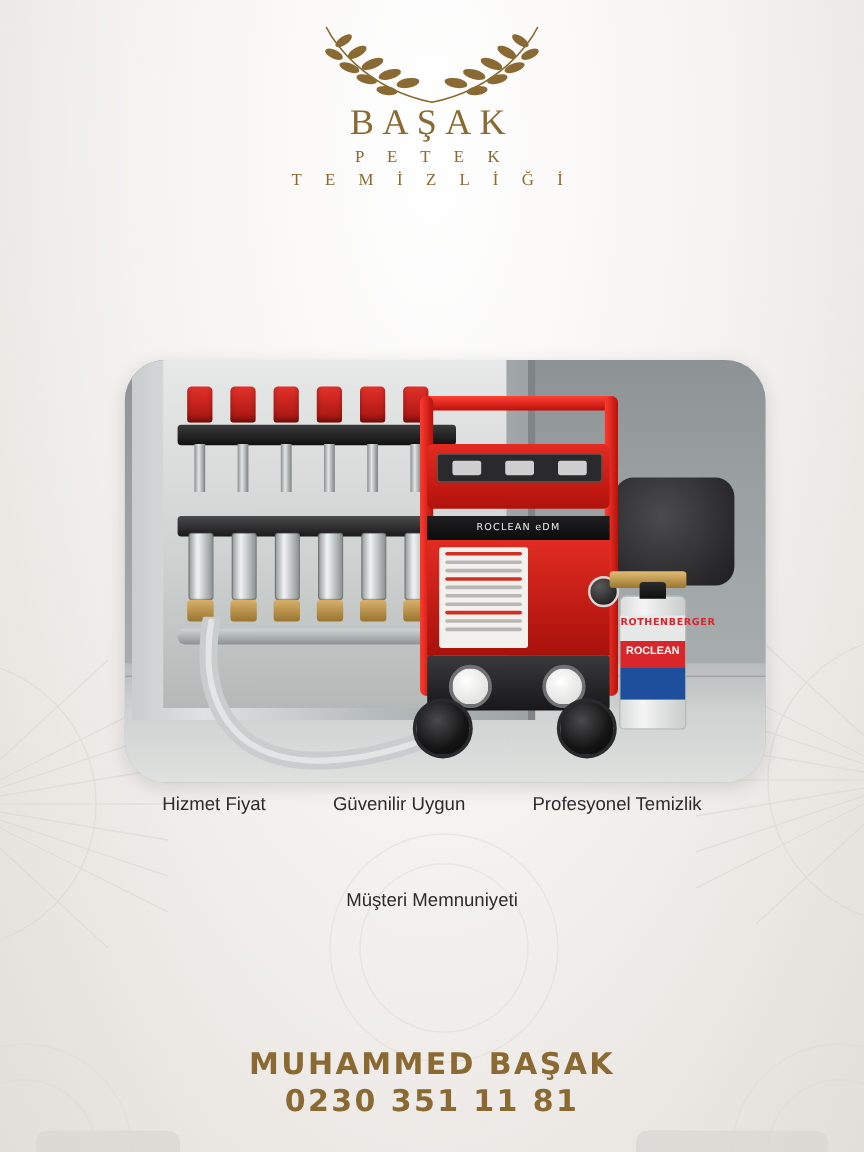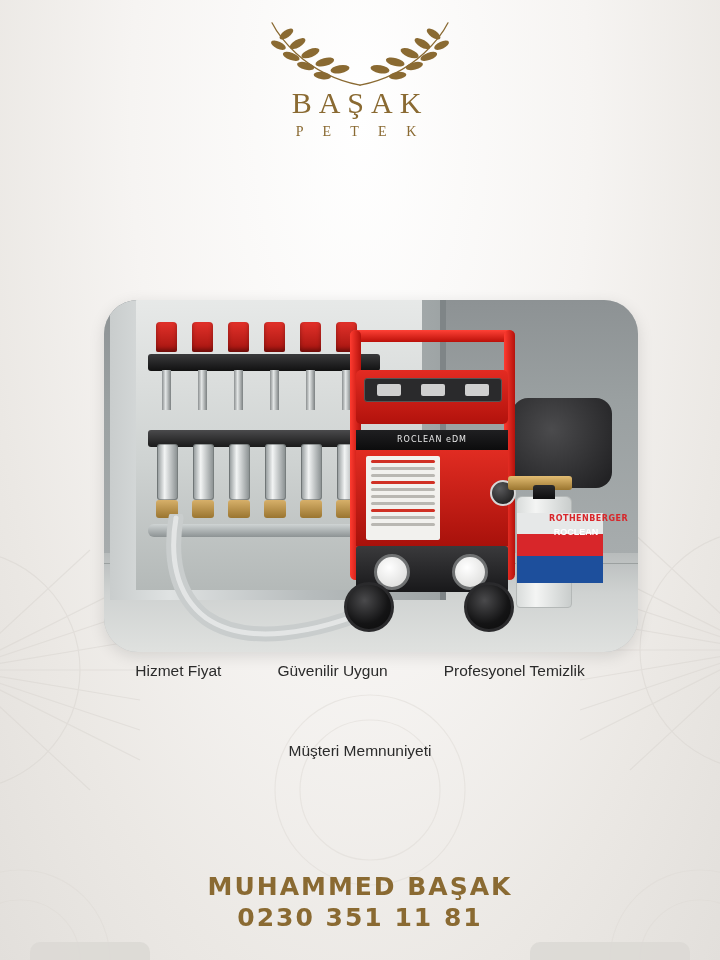--- a/index.html
+++ b/index.html
@@ -263,28 +263,27 @@
     border-radius: 6px 6px 4px 4px;
     border: 1px solid #b4b8b7;
   }
   .bt-cap{
     position:absolute; left: 16px; top: -12px; width: 22px; height: 14px;
     background: linear-gradient(180deg,#2b2b2d,#0e0e0f); border-radius: 3px 3px 0 0;
   }
   .bt-label{
     position:absolute; left: 0; top: 16px; width: 100%; height: 70px;
     background: linear-gradient(180deg,#e6e8e8 0%, #e6e8e8 30%, #d8262a 30%, #d8262a 62%, #1d4f9c 62%, #1d4f9c 100%);
-    padding-left: 32px;
   }
   .bt-label b{
     display:block; text-align:center; font-size:8px; color:#d8262a; line-height:11px; letter-spacing:.5px;
     font-family:"DejaVu Sans", sans-serif;
   }
   .bt-label u{
-    display:block; text-align:center; font-size:9px; color:#fff; text-decoration:none; margin-top:3px; font-weight:bold;
+    display:block; text-align:center; font-size:9px; color:#fff; text-decoration:none; margin-top:13px; font-weight:bold;
   }
 
   
   .ph-brass-r{
     position:absolute; left: 404px; top: 176px; width: 64px; height: 14px;
     background: linear-gradient(180deg,#e3bd73,#9b7630); border-radius: 3px;
   }
 
   
   .features {
@@ -436,20 +435,21 @@
         <ellipse cx="194" cy="55" rx="12" ry="5" transform="rotate(15 194 55)"></ellipse>
         <ellipse cx="175" cy="64" rx="12" ry="5" transform="rotate(10 175 64)"></ellipse>
         <ellipse cx="252" cy="34" rx="10" ry="4.5" transform="rotate(-25 252 34)"></ellipse>
         <ellipse cx="236" cy="48" rx="11" ry="4.6" transform="rotate(-20 236 48)"></ellipse>
         <ellipse cx="218" cy="60" rx="11" ry="4.6" transform="rotate(-14 218 60)"></ellipse>
         <ellipse cx="197" cy="72" rx="11" ry="4.6" transform="rotate(-8 197 72)"></ellipse>
       </g>
     </svg>
     <div class="brand-name">BAŞAK</div>
     <div class="brand-sub1">P E T E K</div>
+    <div class="brand-sub2">T E M İ Z L İ Ğ İ</div>
   </div>
 
 
   <div class="photo-wrap">
     <div class="photo">
       <div class="ph-wall"></div>
       <div class="ph-floor"></div>
       <div class="ph-cabinet">
         <div class="ph-cabinet-inner"></div>
       </div>

